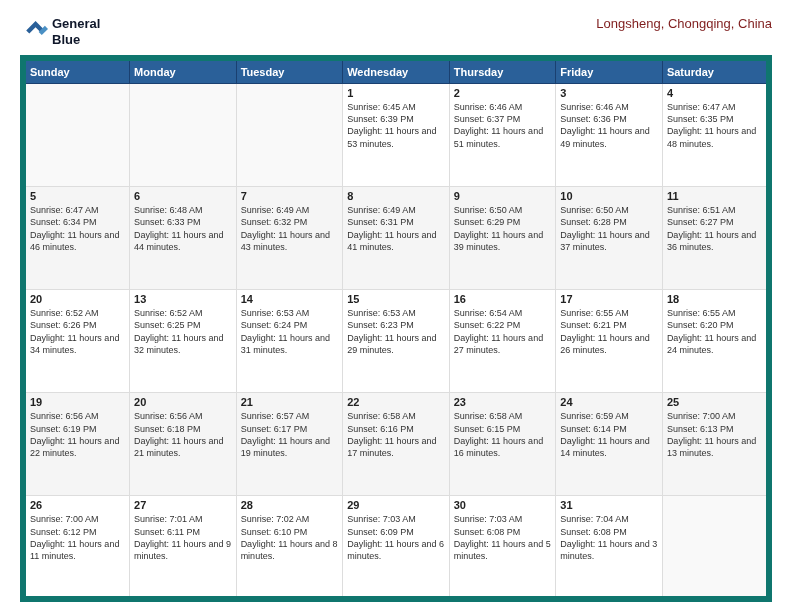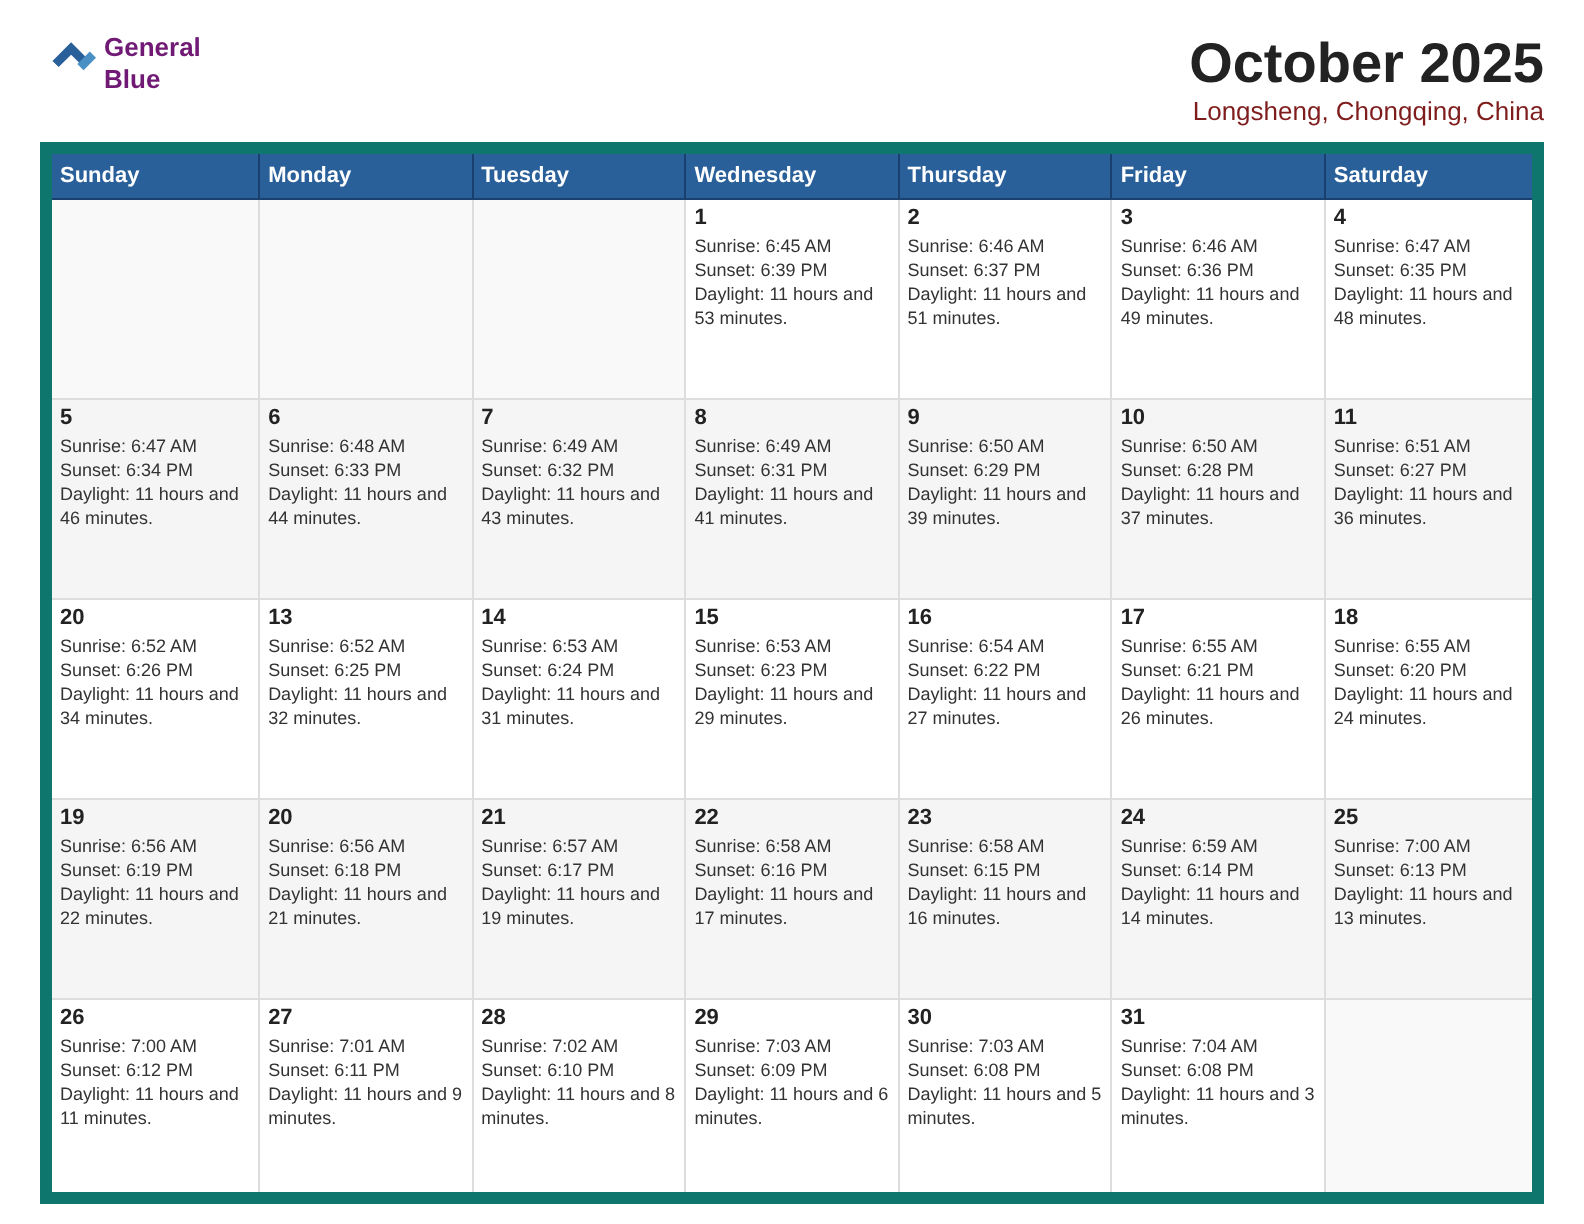--- a/index.html
+++ b/index.html
@@ -24,21 +24,21 @@
       margin-bottom: 8px;
     }
     .logo {
       display: flex;
       align-items: center;
       gap: 4px;
     }
     .logo-text {
       font-size: 13px;
       font-weight: bold;
-      color: #701a75;
+      color: #0f172a;
       line-height: 1.2;
     }
     .logo-icon {
       width: 28px;
       height: 28px;
     }
     .title-block {
       text-align: right;
     }
     .month-title {
@@ -103,21 +103,20 @@
       <svg class="logo-icon" viewBox="0 0 36 36">
         <polygon points="20,4 32,16 28,20 20,12 12,20 8,16" fill="#2a6099"></polygon>
         <polygon points="24,18 32,10 36,14 28,22" fill="#4a90c4"></polygon>
       </svg>
       <div class="logo-text">
         <div>General</div>
         <div>Blue</div>
       </div>
     </div>
     <div class="title-block">
-      <div class="month-title">October 2025</div>
       <div class="location">Longsheng, Chongqing, China</div>
     </div>
   </div>
 
   <table class="calendar">
     <thead>
       <tr id="header-row">
           <th>Sunday</th>
           <th>Monday</th>
           <th>Tuesday</th>

